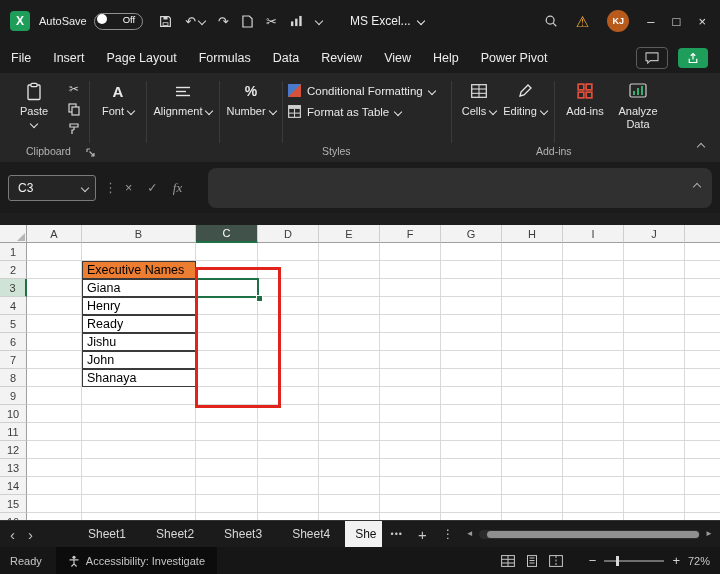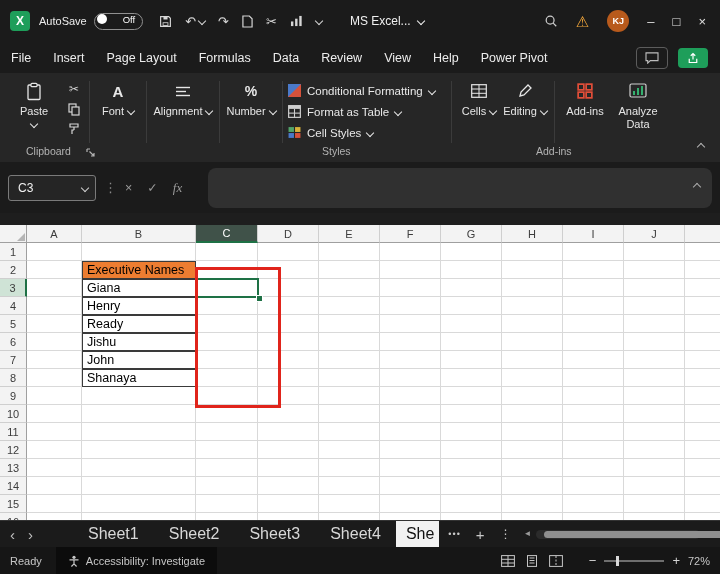--- a/index.html
+++ b/index.html
@@ -73,21 +73,21 @@
   .rh.sel{background:#cfe3d6;border-right:2px solid #1E7145;}
   .cell{height:18px;box-sizing:border-box;border-right:1px solid #d9d9d9;border-bottom:1px solid #d9d9d9;font-size:12.5px;color:#000;display:flex;align-items:center;padding-left:4px;background:#fff;overflow:hidden;white-space:nowrap;flex:none;}
   .cell.boxed{border:1px solid #3a3a3a;}
   #active-cell{position:absolute;left:195px;top:53px;width:64px;height:20px;border:2px solid #1E7145;box-sizing:border-box;z-index:3;}
   #fill-handle{position:absolute;left:256px;top:70px;width:5px;height:5px;background:#1E7145;border:1px solid #fff;z-index:4;}
   #annotation{position:absolute;left:195px;top:42px;width:86px;height:141px;border:3px solid #E0241B;box-sizing:border-box;z-index:5;pointer-events:none;}
 
   
   .tabbar{position:absolute;top:520px;left:0;right:0;height:27px;background:#1b1b1b;border-top:1px solid #333;display:flex;align-items:center;color:#cfcfcf;box-sizing:border-box;}
   .tab-nav{display:flex;gap:13px;margin-left:10px;font-size:15px;color:#c0c0c0;line-height:1;}
-  .tabs{display:flex;margin-left:40px;height:100%;align-items:stretch;font-size:16px;}
+  .tabs{display:flex;margin-left:40px;height:100%;align-items:stretch;font-size:12px;}
   .tab{display:flex;align-items:center;padding:0 15px;color:#d8d8d8;}
   .tab.active{background:#f2f2f2;color:#111;padding:0 5px 0 10px;}
   .tab-extra{display:flex;align-items:center;gap:15px;margin-left:9px;color:#c8c8c8;font-size:12px;}
   .plus{font-size:15px;line-height:1;}
   .hscroll{display:flex;align-items:center;margin-left:12px;gap:5px;flex:1;margin-right:7px;}
   .hs-arrow{font-size:8px;color:#9a9a9a;line-height:1;}
   .hs-track{flex:1;height:9px;background:#2b2b2b;border-radius:5px;position:relative;}
   .hs-thumb{position:absolute;left:8px;top:1px;height:7px;width:212px;background:#8f8f8f;border-radius:4px;}
 
   
@@ -273,30 +273,20 @@
         <div class="style-row">
           <svg width="13" height="13" viewBox="0 0 12 12">
               <rect x="0.6" y="0.6" width="10.8" height="10.8" fill="none" stroke="#cfcfcf" stroke-width="1.1"></rect>
               <rect x="0.6" y="0.6" width="10.8" height="3" fill="#cfcfcf"></rect>
               <line x1="0.6" y1="7.5" x2="11.4" y2="7.5" stroke="#cfcfcf"></line>
               <line x1="6" y1="3.6" x2="6" y2="11.4" stroke="#cfcfcf"></line>
             </svg>
           <span>Format as Table</span>
           <i class="chev"></i>
         </div>
-        <div class="style-row">
-          <svg width="13" height="13" viewBox="0 0 12 12">
-              <rect x="0.5" y="1" width="5" height="4.5" fill="#52A56A"></rect>
-              <rect x="6.5" y="1" width="5" height="4.5" fill="#D9B23A"></rect>
-              <rect x="0.5" y="6.5" width="5" height="4.5" fill="#4a79c9"></rect>
-              <rect x="6.5" y="6.5" width="5" height="4.5" fill="#D6523B"></rect>
-            </svg>
-          <span>Cell Styles</span>
-          <i class="chev"></i>
-        </div>
       </div>
       <div class="rsep"></div>
 
       <div class="bigbtn" style="width:44px;">
         <span class="bicon">
           <svg width="16" height="14" viewBox="0 0 16 14">
               <rect x="0.7" y="0.7" width="14.6" height="12.6" fill="none" stroke="#e6e6e6" stroke-width="1.2"></rect>
               <line x1="0.7" y1="5" x2="15.3" y2="5" stroke="#e6e6e6"></line>
               <line x1="0.7" y1="9.3" x2="15.3" y2="9.3" stroke="#e6e6e6"></line>
               <line x1="8" y1="0.7" x2="8" y2="13.3" stroke="#e6e6e6"></line>

